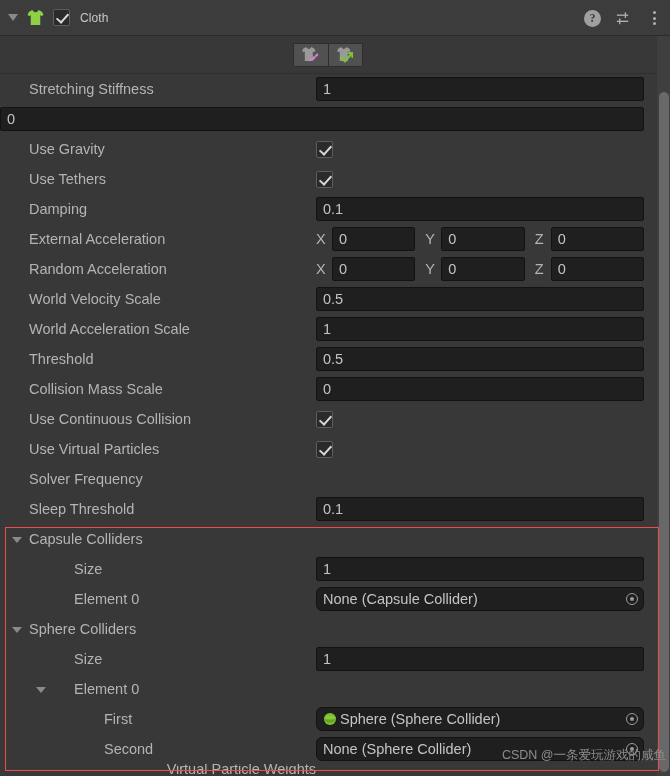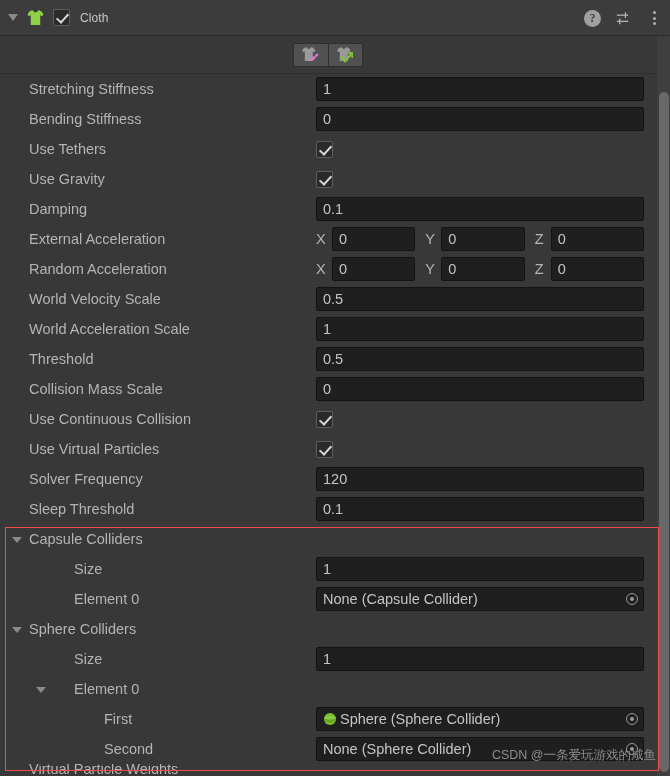--- a/index.html
+++ b/index.html
@@ -150,21 +150,21 @@
   .vec .ax {
     color: #b4b4b4; font-size: 14.5px;
     width: 16px; text-align: left; flex: 0 0 auto;
   }
   .vec .field { flex: 1 1 0; margin-right: 10px; }
   .vec .vslot { display: flex; align-items: center; flex: 1 1 0; }
   .vec .vslot:last-child .field { margin-right: 0; }
 
   
   .objfield { position: relative; width: 100%; }
-  .objfield .field { padding-right: 26px; display: flex; align-items: center; }
+  .objfield .field { padding-right: 26px; display: flex; align-items: center; border-radius: 6px; }
   .picker {
     position: absolute; right: 3px; top: 3px;
     width: 19px; height: 18px;
     display: flex; align-items: center; justify-content: center;
   }
   .picker .ring {
     width: 12px; height: 12px; border-radius: 50%;
     border: 1.5px solid #9a9a9a;
     display: flex; align-items: center; justify-content: center;
   }
@@ -205,32 +205,33 @@
     position: absolute;
     left: 2px; top: 56px;
     width: 10px; height: 680px;
     background: #686868;
     border-radius: 5px;
   }
 
   
   #watermark {
     position: absolute;
-    right: 14px; bottom: 12px;
+    right: 4px; bottom: 12px;
     color: #8d8d8d;
     font-size: 12.5px;
     z-index: 25;
     white-space: nowrap;
   }
 
   
   .clipped-row {
     height: 12px;
     overflow: hidden;
     position: relative;
+    text-align: right;
   }
   .clipped-row .plabel { line-height: 10px; font-size: 14.5px; }
 </style>
 </head>
 <body>
 
 <div id="root">
 
   <div class="comp-header">
     <div class="foldout-tri"></div>
@@ -277,134 +278,130 @@
   </div>
 
   <div class="prop-row">
     <div class="plabel">Stretching Stiffness</div>
     <div class="fld-wrap">
         <div class="field">1</div>
       </div>
   </div>
 
   <div class="prop-row">
-    <div class="plabel">Bending Stiffness</div>
     <div class="fld-wrap">
         <div class="field">0</div>
       </div>
   </div>
 
   <div class="prop-row">
+    <div class="plabel">Use Gravity</div>
+    <div class="fld-wrap">
+        <div class="chk"></div>
+      </div>
+  </div>
+
+  <div class="prop-row">
     <div class="plabel">Use Tethers</div>
     <div class="fld-wrap">
         <div class="chk"></div>
       </div>
   </div>
 
   <div class="prop-row">
-    <div class="plabel">Use Gravity</div>
+    <div class="plabel">Damping</div>
+    <div class="fld-wrap">
+        <div class="field">0.1</div>
+      </div>
+  </div>
+
+  <div class="prop-row">
+    <div class="plabel">External Acceleration</div>
+    <div class="fld-wrap">
+      <div class="vec">
+        <div class="vslot">
+            <span class="ax">X</span>
+            <div class="field">0</div>
+          </div>
+        <div class="vslot">
+            <span class="ax">Y</span>
+            <div class="field">0</div>
+          </div>
+        <div class="vslot">
+            <span class="ax">Z</span>
+            <div class="field">0</div>
+          </div>
+      </div>
+    </div>
+  </div>
+
+  <div class="prop-row">
+    <div class="plabel">Random Acceleration</div>
+    <div class="fld-wrap">
+      <div class="vec">
+        <div class="vslot">
+            <span class="ax">X</span>
+            <div class="field">0</div>
+          </div>
+        <div class="vslot">
+            <span class="ax">Y</span>
+            <div class="field">0</div>
+          </div>
+        <div class="vslot">
+            <span class="ax">Z</span>
+            <div class="field">0</div>
+          </div>
+      </div>
+    </div>
+  </div>
+
+  <div class="prop-row">
+    <div class="plabel">World Velocity Scale</div>
+    <div class="fld-wrap">
+        <div class="field">0.5</div>
+      </div>
+  </div>
+
+  <div class="prop-row">
+    <div class="plabel">World Acceleration Scale</div>
+    <div class="fld-wrap">
+        <div class="field">1</div>
+      </div>
+  </div>
+
+  <div class="prop-row">
+    <div class="plabel">Threshold</div>
+    <div class="fld-wrap">
+        <div class="field">0.5</div>
+      </div>
+  </div>
+
+  <div class="prop-row">
+    <div class="plabel">Collision Mass Scale</div>
+    <div class="fld-wrap">
+        <div class="field">0</div>
+      </div>
+  </div>
+
+  <div class="prop-row">
+    <div class="plabel">Use Continuous Collision</div>
     <div class="fld-wrap">
         <div class="chk"></div>
       </div>
   </div>
 
   <div class="prop-row">
-    <div class="plabel">Damping</div>
-    <div class="fld-wrap">
-        <div class="field">0.1</div>
-      </div>
-  </div>
-
-  <div class="prop-row">
-    <div class="plabel">External Acceleration</div>
-    <div class="fld-wrap">
-      <div class="vec">
-        <div class="vslot">
-            <span class="ax">X</span>
-            <div class="field">0</div>
-          </div>
-        <div class="vslot">
-            <span class="ax">Y</span>
-            <div class="field">0</div>
-          </div>
-        <div class="vslot">
-            <span class="ax">Z</span>
-            <div class="field">0</div>
-          </div>
-      </div>
-    </div>
-  </div>
-
-  <div class="prop-row">
-    <div class="plabel">Random Acceleration</div>
-    <div class="fld-wrap">
-      <div class="vec">
-        <div class="vslot">
-            <span class="ax">X</span>
-            <div class="field">0</div>
-          </div>
-        <div class="vslot">
-            <span class="ax">Y</span>
-            <div class="field">0</div>
-          </div>
-        <div class="vslot">
-            <span class="ax">Z</span>
-            <div class="field">0</div>
-          </div>
-      </div>
-    </div>
-  </div>
-
-  <div class="prop-row">
-    <div class="plabel">World Velocity Scale</div>
-    <div class="fld-wrap">
-        <div class="field">0.5</div>
-      </div>
-  </div>
-
-  <div class="prop-row">
-    <div class="plabel">World Acceleration Scale</div>
-    <div class="fld-wrap">
-        <div class="field">1</div>
-      </div>
-  </div>
-
-  <div class="prop-row">
-    <div class="plabel">Threshold</div>
-    <div class="fld-wrap">
-        <div class="field">0.5</div>
-      </div>
-  </div>
-
-  <div class="prop-row">
-    <div class="plabel">Collision Mass Scale</div>
-    <div class="fld-wrap">
-        <div class="field">0</div>
-      </div>
-  </div>
-
-  <div class="prop-row">
-    <div class="plabel">Use Continuous Collision</div>
+    <div class="plabel">Use Virtual Particles</div>
     <div class="fld-wrap">
         <div class="chk"></div>
       </div>
   </div>
 
   <div class="prop-row">
-    <div class="plabel">Use Virtual Particles</div>
-    <div class="fld-wrap">
-        <div class="chk"></div>
-      </div>
-  </div>
-
-  <div class="prop-row">
     <div class="plabel">Solver Frequency</div>
-    <div class="fld-wrap">
-        <div class="field">120</div>
-      </div>
   </div>
 
   <div class="prop-row">
     <div class="plabel">Sleep Threshold</div>
     <div class="fld-wrap">
         <div class="field">0.1</div>
       </div>
   </div>
 
   <div class="prop-row">

